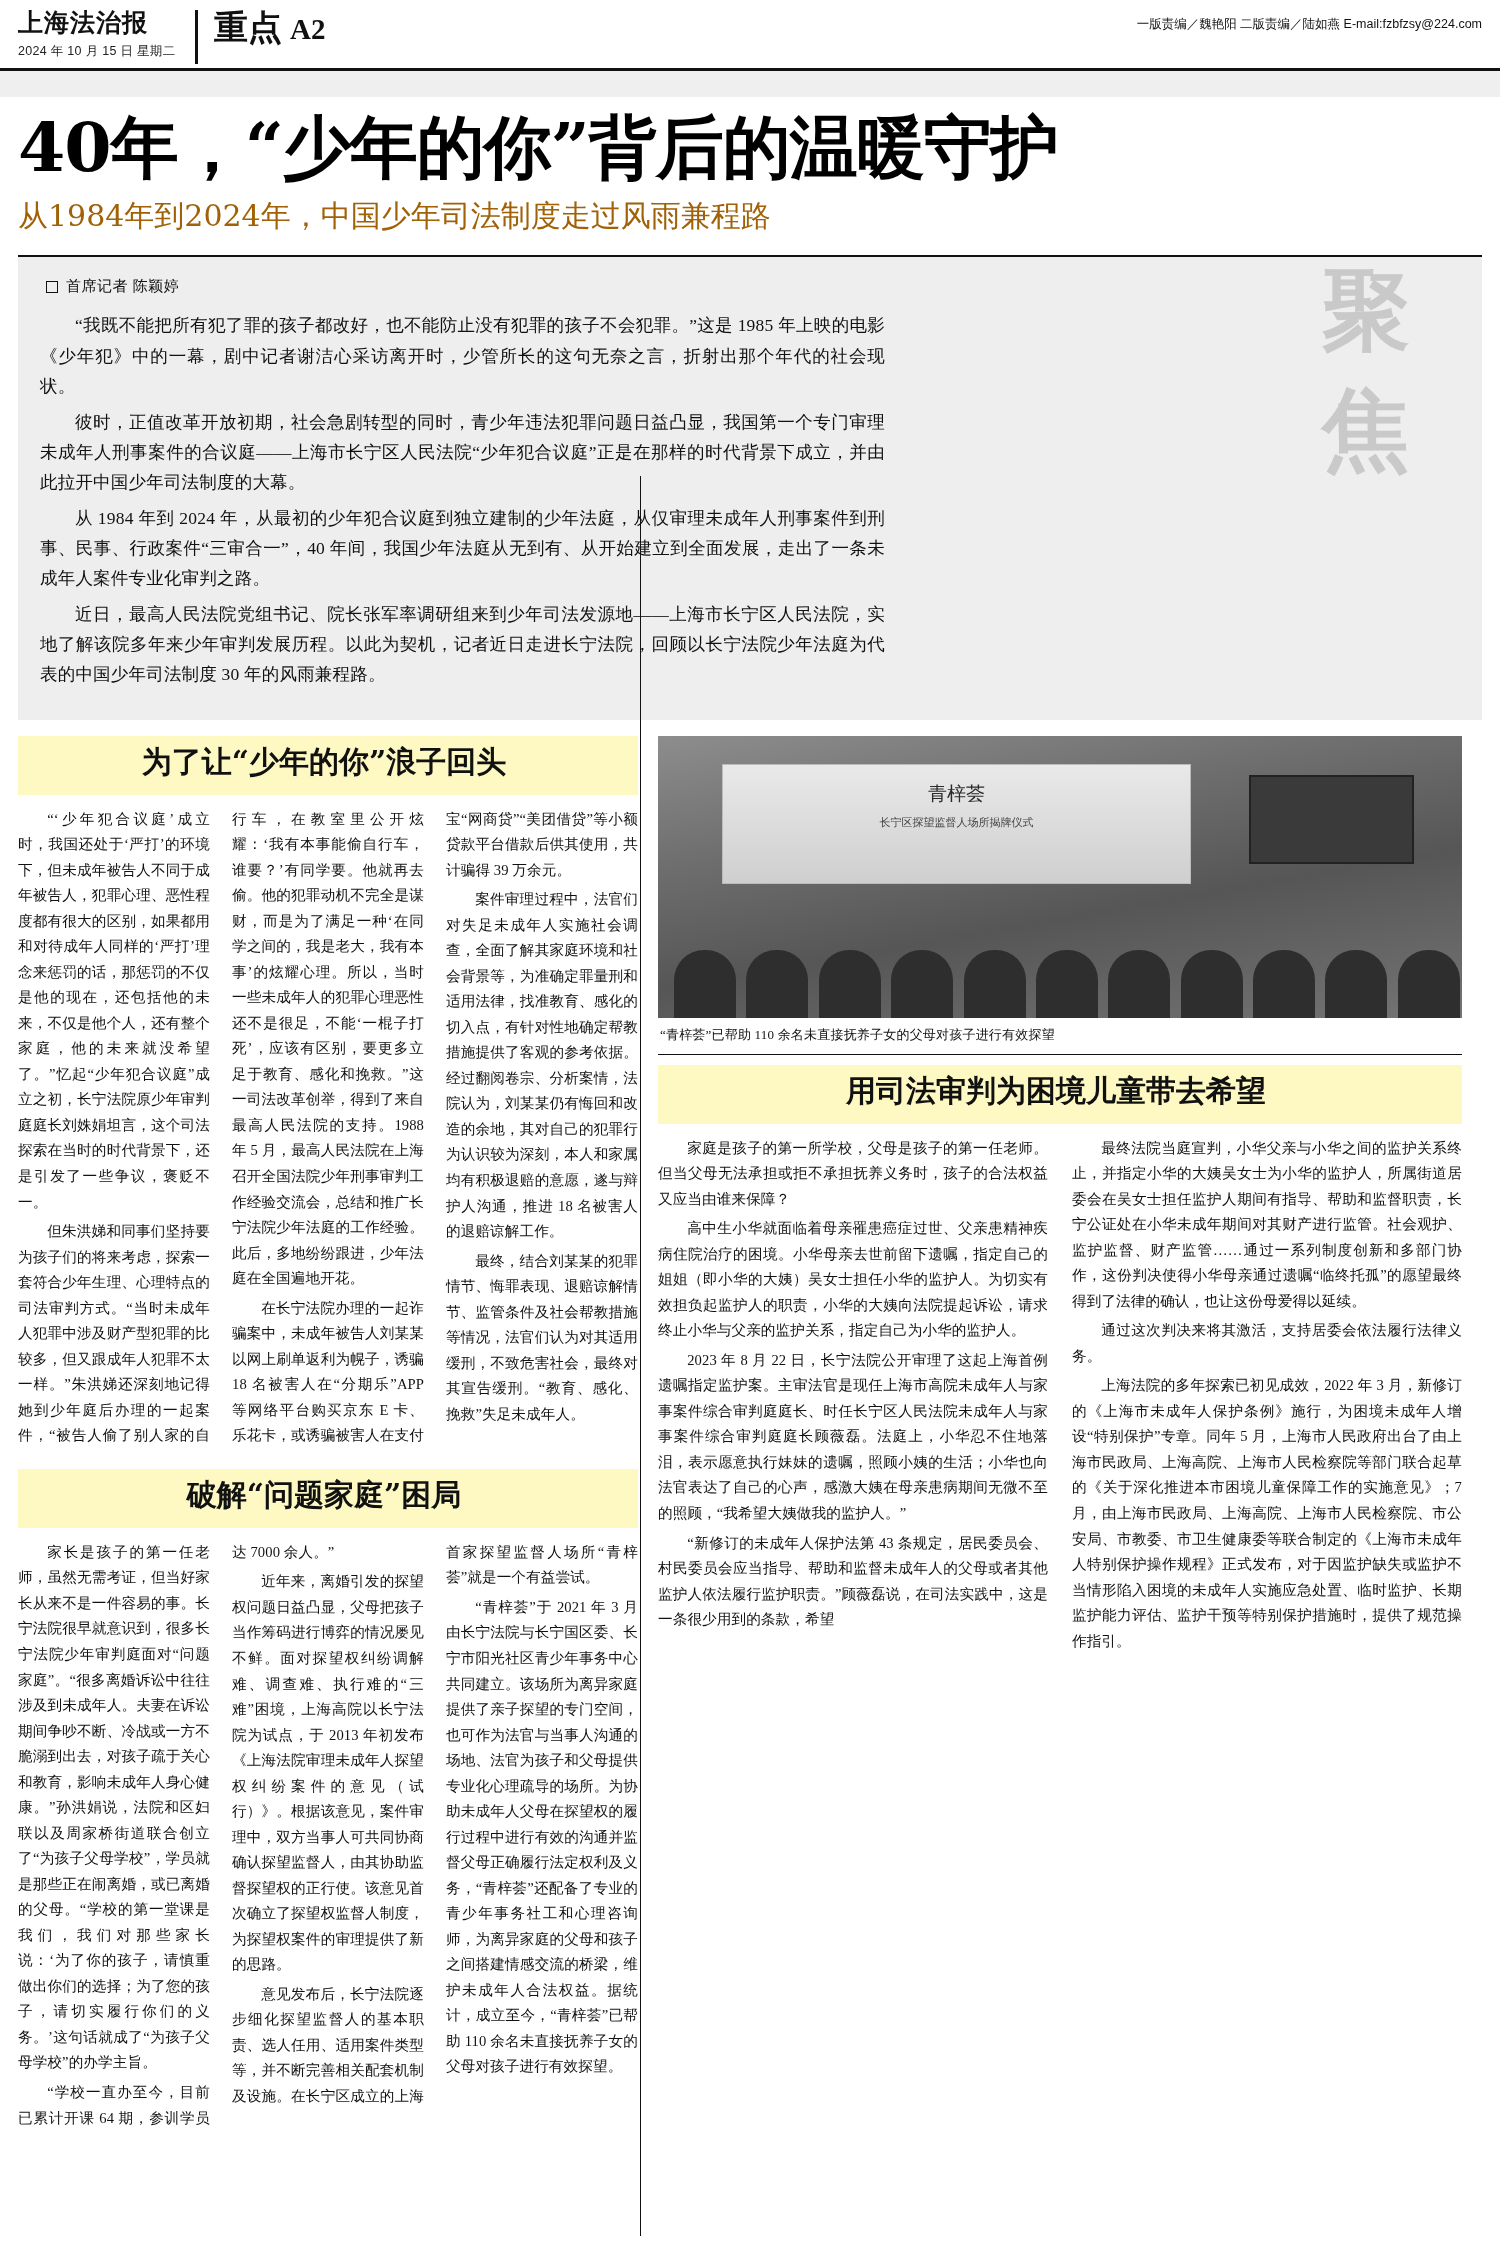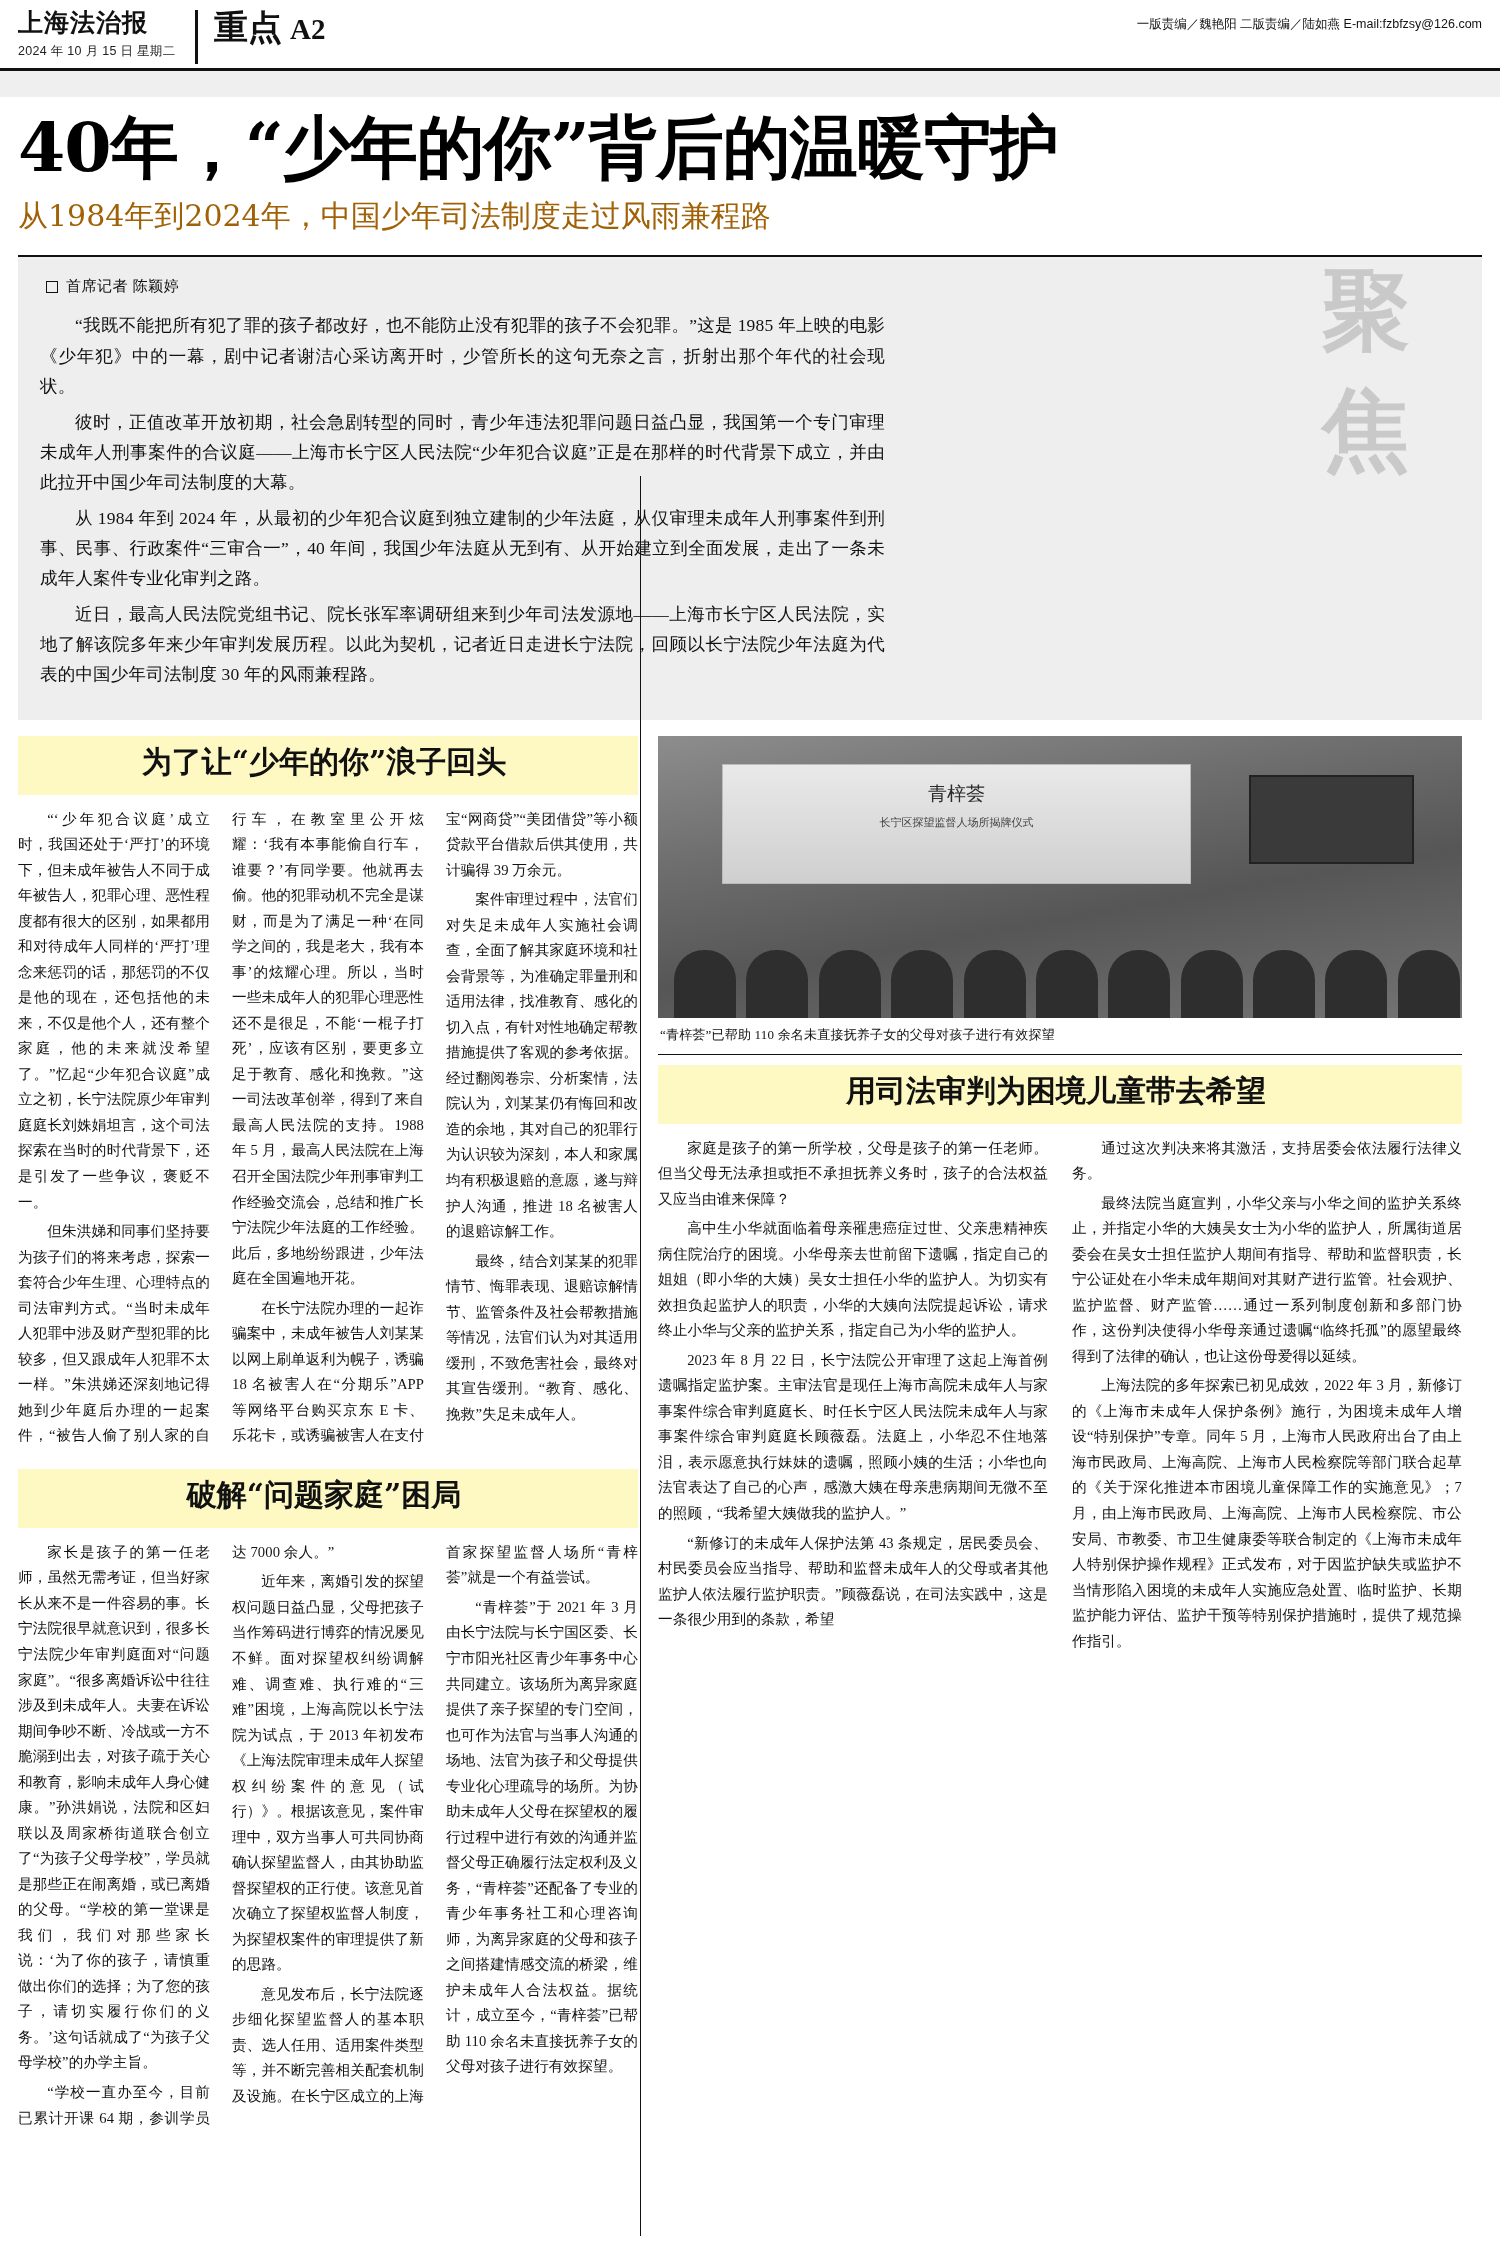--- a/index.html
+++ b/index.html
@@ -218,21 +218,21 @@
   <div class="masthead">
     <div class="mh-left">
       <div class="mh-logo">上海法治报</div>
       <div class="mh-date">2024 年 10 月 15 日  星期二</div>
     </div>
     <div class="mh-sep"></div>
     <div class="mh-section">
       <span class="sec-name">重点</span>
       <span class="sec-page">A2</span>
     </div>
-    <div class="mh-right">一版责编／魏艳阳    二版责编／陆如燕    E-mail:fzbfzsy@126.com</div>
+    <div class="mh-right">一版责编／魏艳阳    二版责编／陆如燕    E-mail:fzbfzsy@224.com</div>
   </div>
 
   <div class="rule-thick"></div>
   <div class="band"></div>
 
   <div class="headline-wrap">
     <div class="headline">40年，“少年的你”背后的温暖守护</div>
     <div class="subheadline">从1984年到2024年，中国少年司法制度走过风雨兼程路</div>
   </div>
   <div class="rule-under-head"></div>
@@ -295,21 +295,21 @@
         </div>
       </div>
       <div class="caption">“青梓荟”已帮助 110 余名未直接抚养子女的父母对孩子进行有效探望</div>
 
       <div class="sec-head">用司法审判为困境儿童带去希望</div>
       <div class="two-col">
         <p>家庭是孩子的第一所学校，父母是孩子的第一任老师。但当父母无法承担或拒不承担抚养义务时，孩子的合法权益又应当由谁来保障？</p>
         <p>高中生小华就面临着母亲罹患癌症过世、父亲患精神疾病住院治疗的困境。小华母亲去世前留下遗嘱，指定自己的姐姐（即小华的大姨）吴女士担任小华的监护人。为切实有效担负起监护人的职责，小华的大姨向法院提起诉讼，请求终止小华与父亲的监护关系，指定自己为小华的监护人。</p>
         <p>2023 年 8 月 22 日，长宁法院公开审理了这起上海首例遗嘱指定监护案。主审法官是现任上海市高院未成年人与家事案件综合审判庭庭长、时任长宁区人民法院未成年人与家事案件综合审判庭庭长顾薇磊。法庭上，小华忍不住地落泪，表示愿意执行妹妹的遗嘱，照顾小姨的生活；小华也向法官表达了自己的心声，感激大姨在母亲患病期间无微不至的照顾，“我希望大姨做我的监护人。”</p>
         <p>“新修订的未成年人保护法第 43 条规定，居民委员会、村民委员会应当指导、帮助和监督未成年人的父母或者其他监护人依法履行监护职责。”顾薇磊说，在司法实践中，这是一条很少用到的条款，希望</p>
+        <p>最终法院当庭宣判，小华父亲与小华之间的监护关系终止，并指定小华的大姨吴女士为小华的监护人，所属街道居委会在吴女士担任监护人期间有指导、帮助和监督职责，长宁公证处在小华未成年期间对其财产进行监管。社会观护、监护监督、财产监管……通过一系列制度创新和多部门协作，这份判决使得小华母亲通过遗嘱“临终托孤”的愿望最终得到了法律的确认，也让这份母爱得以延续。</p>
         <p>通过这次判决来将其激活，支持居委会依法履行法律义务。</p>
-        <p>最终法院当庭宣判，小华父亲与小华之间的监护关系终止，并指定小华的大姨吴女士为小华的监护人，所属街道居委会在吴女士担任监护人期间有指导、帮助和监督职责，长宁公证处在小华未成年期间对其财产进行监管。社会观护、监护监督、财产监管……通过一系列制度创新和多部门协作，这份判决使得小华母亲通过遗嘱“临终托孤”的愿望最终得到了法律的确认，也让这份母爱得以延续。</p>
         <p>上海法院的多年探索已初见成效，2022 年 3 月，新修订的《上海市未成年人保护条例》施行，为困境未成年人增设“特别保护”专章。同年 5 月，上海市人民政府出台了由上海市民政局、上海高院、上海市人民检察院等部门联合起草的《关于深化推进本市困境儿童保障工作的实施意见》；7 月，由上海市民政局、上海高院、上海市人民检察院、市公安局、市教委、市卫生健康委等联合制定的《上海市未成年人特别保护操作规程》正式发布，对于因监护缺失或监护不当情形陷入困境的未成年人实施应急处置、临时监护、长期监护能力评估、监护干预等特别保护措施时，提供了规范操作指引。</p>
       </div>
     </div>
   </div>
 
   <div class="vsep"></div>
 </div>
 
 </body></html>

